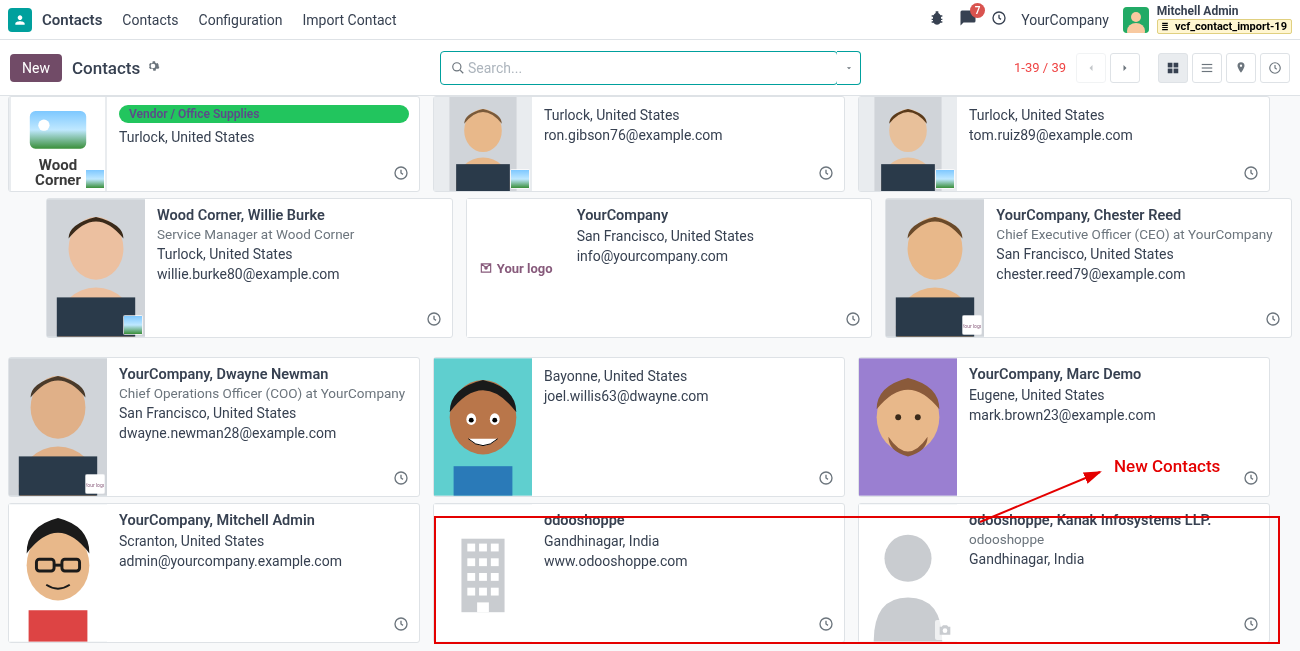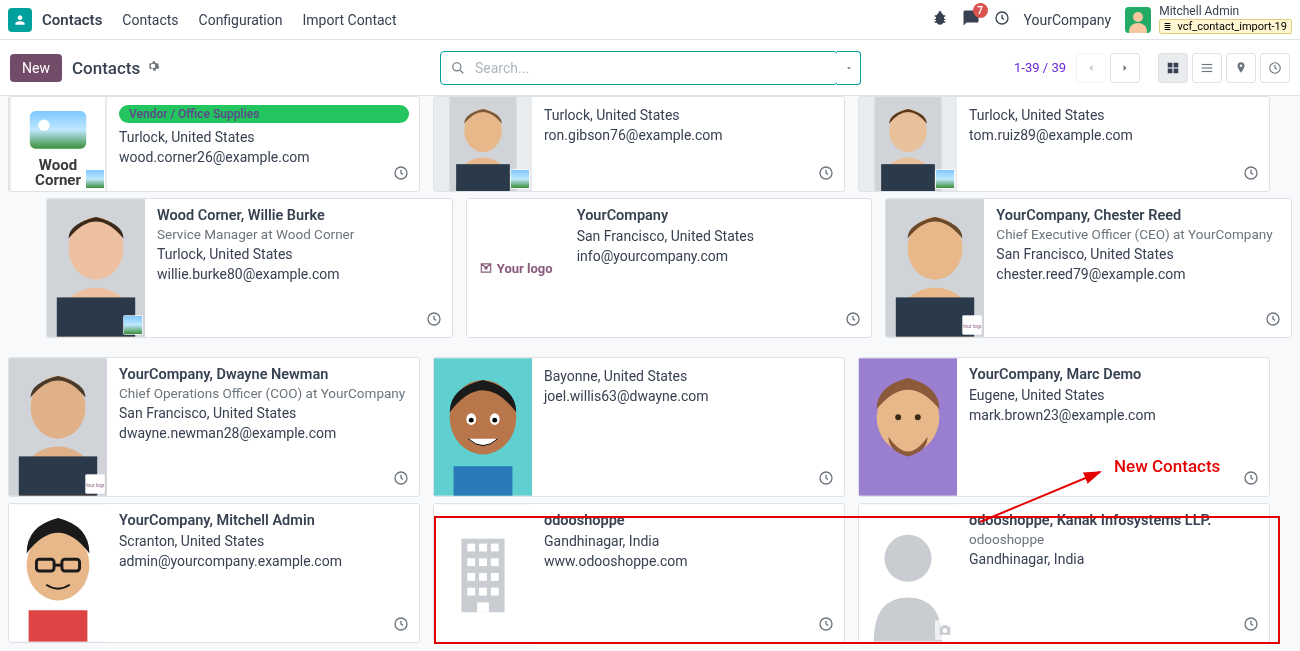--- a/index.html
+++ b/index.html
@@ -11,36 +11,36 @@
   .app-icon svg { fill: #fff; }
   .app-name { font-weight: 600; color: #374151; margin-right: 20px; font-size: 15px; }
   .nav-link { color: #374151; font-size: 14px; margin-right: 20px; text-decoration: none; cursor: pointer; }
   .topnav-right { margin-left: auto; display: flex; align-items: center; gap: 14px; }
   .icon-btn { position: relative; color: #374151; cursor: pointer; }
   .badge-red { position: absolute; top: -6px; right: -8px; background: #d9534f; color: #fff; border-radius: 50%; width: 15px; height: 15px; font-size: 10px; display: flex; align-items: center; justify-content: center; font-weight: 600; }
   .company-name { font-size: 14px; color: #374151; }
   .user-block { display: flex; align-items: center; gap: 8px; }
   .user-avatar { width: 26px; height: 26px; border-radius: 4px; background: #bfa; display: flex; align-items: center; justify-content: center; overflow: hidden; }
   .user-avatar svg circle { fill: #f8c9a0; }
-  .user-text { display: flex; flex-direction: column; }
+  .user-text { display: flex; flex-direction: column; font-weight: bold; }
   .user-name { font-size: 12px; color: #374151; line-height: 1.1; }
   .user-db { font-size: 11px; background: #fff6d1; border: 1px solid #e0d080; padding: 0 4px; border-radius: 2px; font-family: monospace; }
 
   
   .ctrl { display: flex; align-items: center; height: 56px; background: #fff; border-bottom: 1px solid #dee2e6; padding: 0 10px; }
   .btn-new { background: #714B67; color: #fff; border: none; padding: 6px 12px; border-radius: 4px; font-weight: 400; font-size: 14px; cursor: pointer; margin-right: 10px; }
   .breadcrumb-title { font-size: 17px; color: #374151; font-weight: 500; }
   .gear-icon { margin-left: 6px; color: #6c757d; cursor: pointer; }
   .search-wrap { position: absolute; left: 440px; display: flex; align-items: center; }
   .search-box { display: flex; align-items: center; border: 1px solid #00A09D; border-radius: 4px; height: 34px; width: 398px; padding: 0 10px; }
   .search-box input { border: none; outline: none; flex: 1; font-size: 14px; height: 100%; }
   .search-box input::placeholder { color: #adb5bd; }
   .search-caret { border: 1px solid #00A09D; border-left: none; border-radius: 0 4px 4px 0; height: 34px; width: 24px; display: flex; align-items: center; justify-content: center; margin-left: -1px; cursor: pointer; background: #fff; }
   .ctrl-right { margin-left: auto; display: flex; align-items: center; gap: 4px; }
-  .pager-text { font-size: 13px; color: #6d28d9; margin-right: 6px; }
+  .pager-text { font-size: 13px; color: #ef4444; margin-right: 6px; }
   .pager-btn, .view-btn { width: 30px; height: 30px; border: 1px solid #dee2e6; background: #fff; display: flex; align-items: center; justify-content: center; cursor: pointer; color: #6c757d; border-radius: 3px; }
   .pager-btn.disabled { opacity: .4; cursor: default; }
   .view-btn.active { background: #e9ecef; color: #374151; }
 
   
   .kanban { padding: 0 8px; height: calc(651px - 96px); overflow-y: scroll; }
   .kanban-row { display: flex; gap: 13px; }
   .card { display: flex; background: #fff; border: 1px solid #dee2e6; border-radius: 3px; width: 412px; height: 140px; position: relative; cursor: pointer; }
   .card.row0 { height: 96px; }
   .card-av { width: 98px; height: 100%; background: #e9ecef; display: flex; align-items: center; justify-content: center; flex-shrink: 0; overflow: hidden; position: relative; }
@@ -122,21 +122,21 @@
         <path d="M12 8a4 4 0 1 0 0 8 4 4 0 0 0 0-8zm9 4l2 1.5-2 3.5-2.4-.6a7 7 0 0 1-1.7 1l-.4 2.6h-4l-.4-2.6a7 7 0 0 1-1.7-1L7 17l-2-3.5L7 12l-2-1.5L7 7l2.4.6a7 7 0 0 1 1.7-1L11.5 4h4l.4 2.6a7 7 0 0 1 1.7 1L20 7l2 3.5z"></path>
       </svg>
   </span>
 
   <div class="search-wrap">
     <div class="search-box">
       <svg width="14" height="14" viewBox="0 0 24 24" fill="none" stroke="#6c757d" stroke-width="2">
           <circle cx="10" cy="10" r="7"></circle>
           <path d="m21 21-5.2-5.2"></path>
         </svg>
-      <input style="margin-left: 10px;" placeholder="Search...">
+      <input style="margin-left: 3px;" placeholder="Search...">
     </div>
     <div class="search-caret">
       <svg width="10" height="10" viewBox="0 0 24 24" fill="#6c757d">
           <path d="M7 10l5 5 5-5z"></path>
         </svg>
     </div>
   </div>
 
   <div class="ctrl-right">
     <span class="pager-text">1-39 / 39</span>
@@ -194,21 +194,20 @@
             </svg>
             <span class="av-chip">
               <svg width="18" height="18">
                 <rect width="18" height="18" fill="url(#skygrad)"></rect>
               </svg>
             </span>
           </div>
           <div class="card-body">
             <span class="tag">Vendor / Office Supplies</span>
             <div class="card-line">Turlock, United States</div>
-            <div class="card-line">wood.corner26@example.com</div>
           </div>
           <span class="card-clock"><svg width="16" height="16" viewBox="0 0 24 24" fill="none" stroke="currentColor" stroke-width="2">
               <circle cx="12" cy="12" r="9"></circle>
               <path d="M12 7v5l3 2"></path>
             </svg></span>
         </div>
         <div class="card row0">
           <div class="card-av">
             <svg class="av-face" viewBox="0 0 100 140">
               <rect width="100" height="140" fill="#d0d4d9"></rect>

